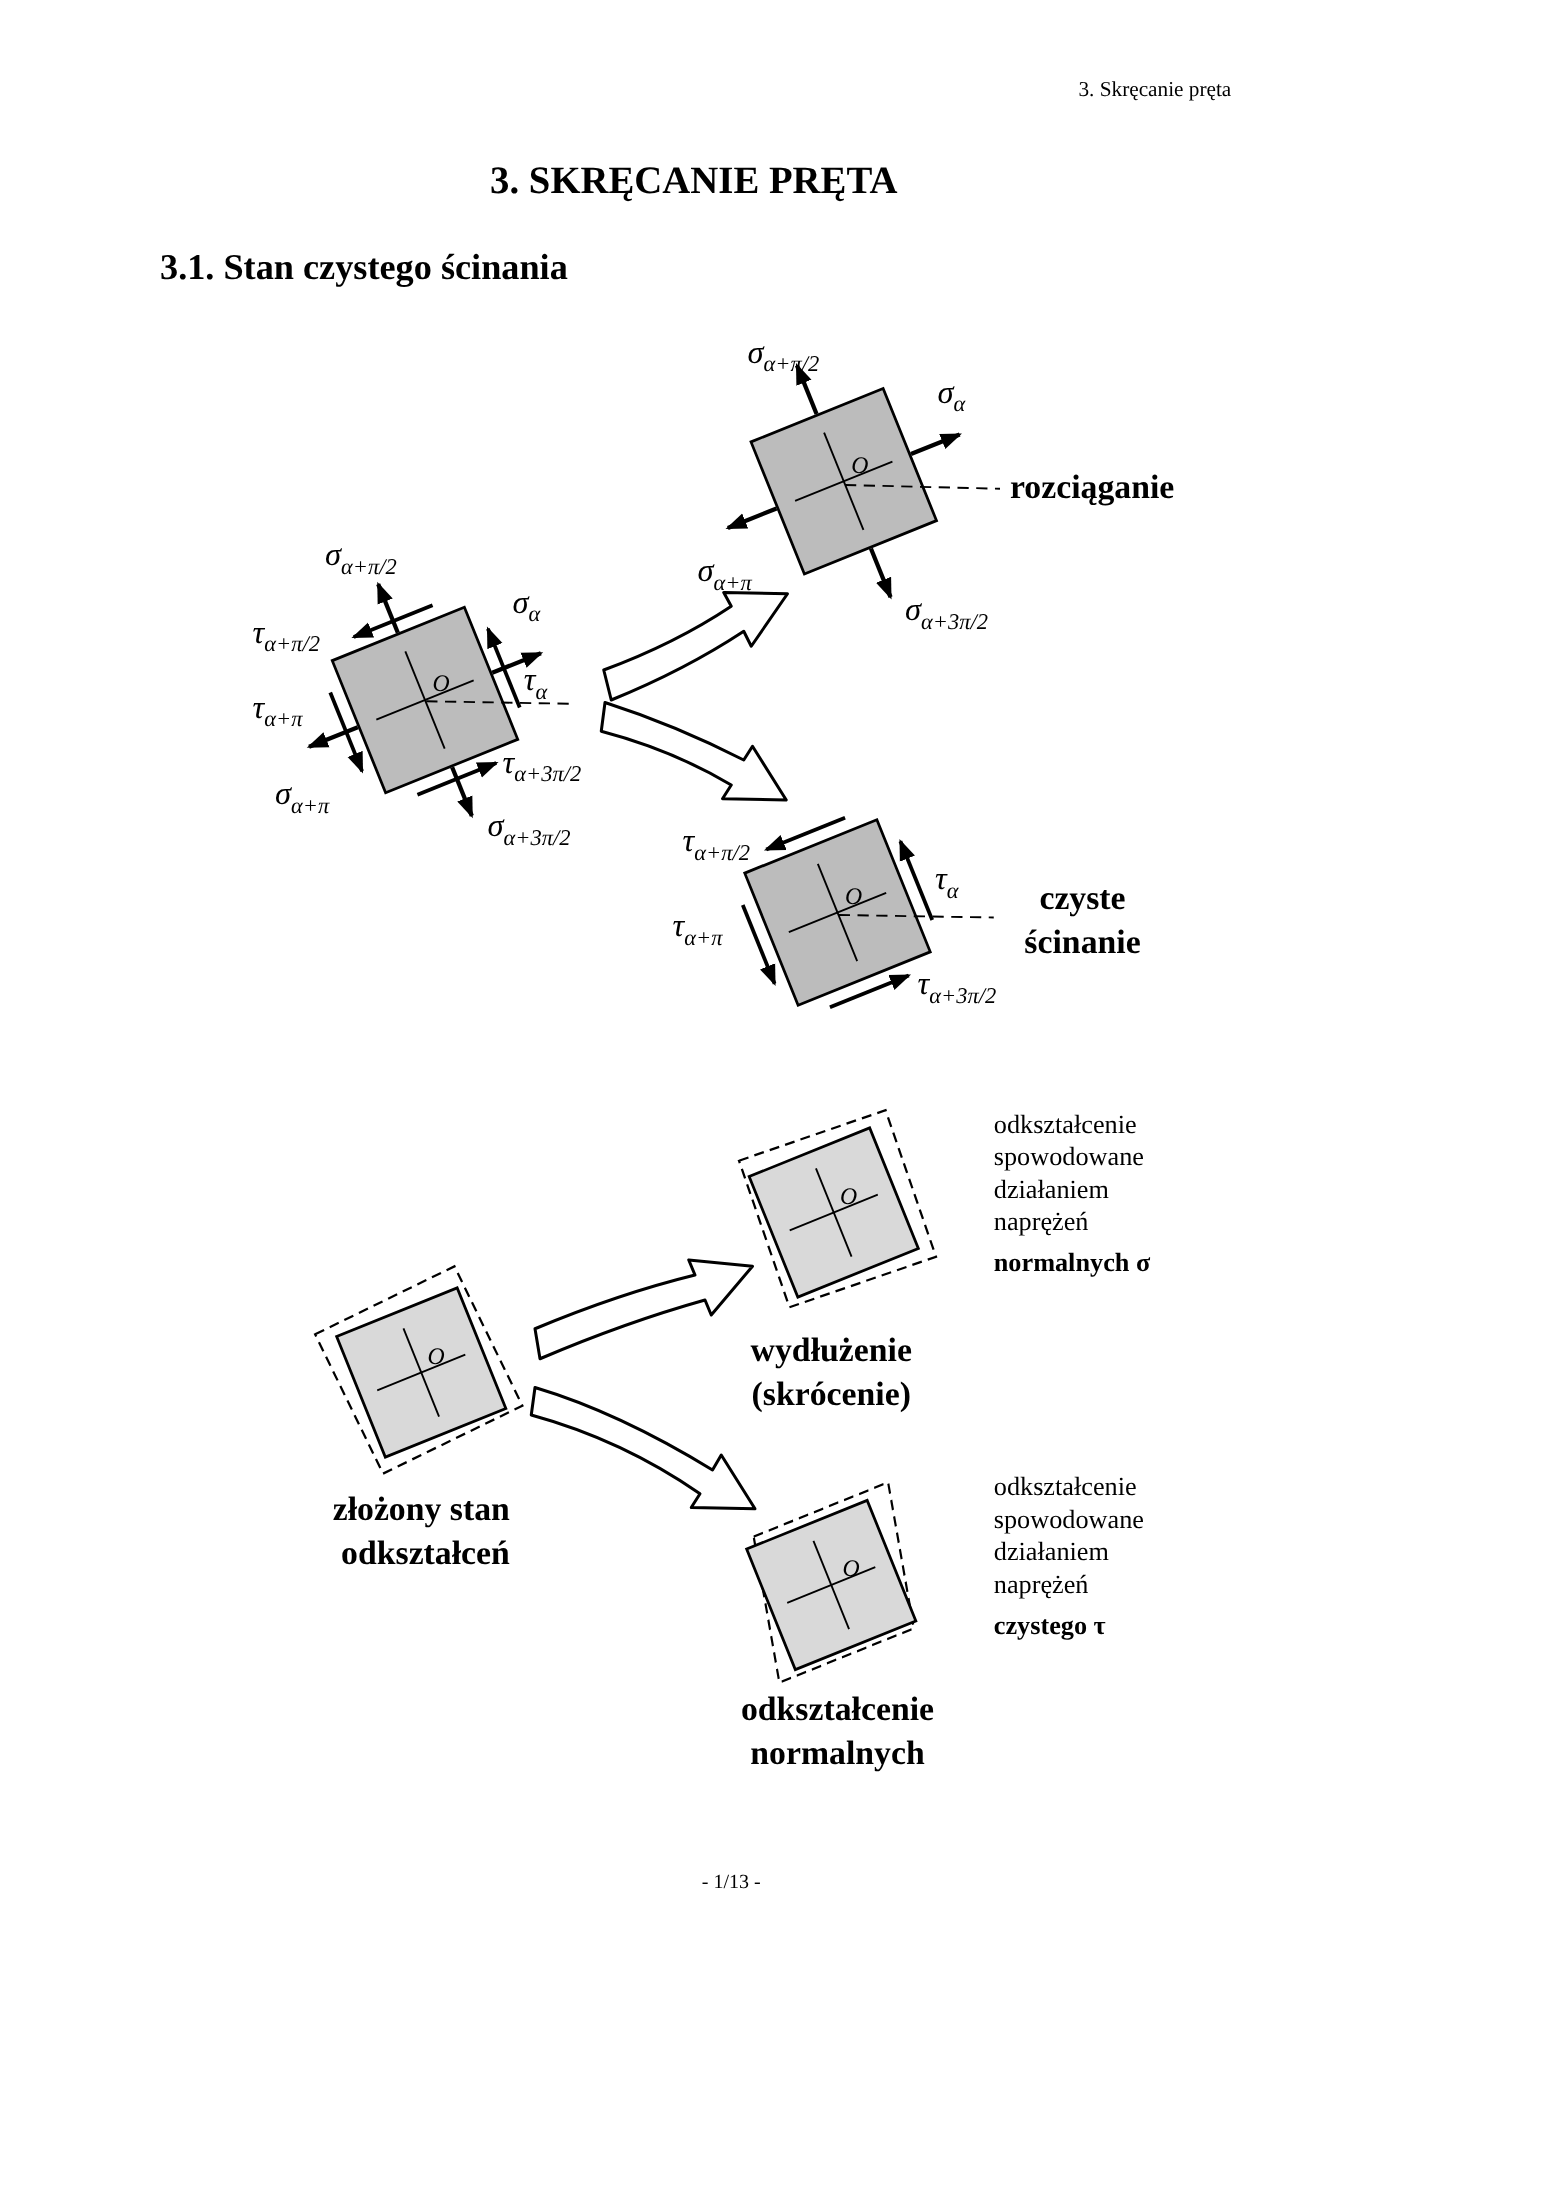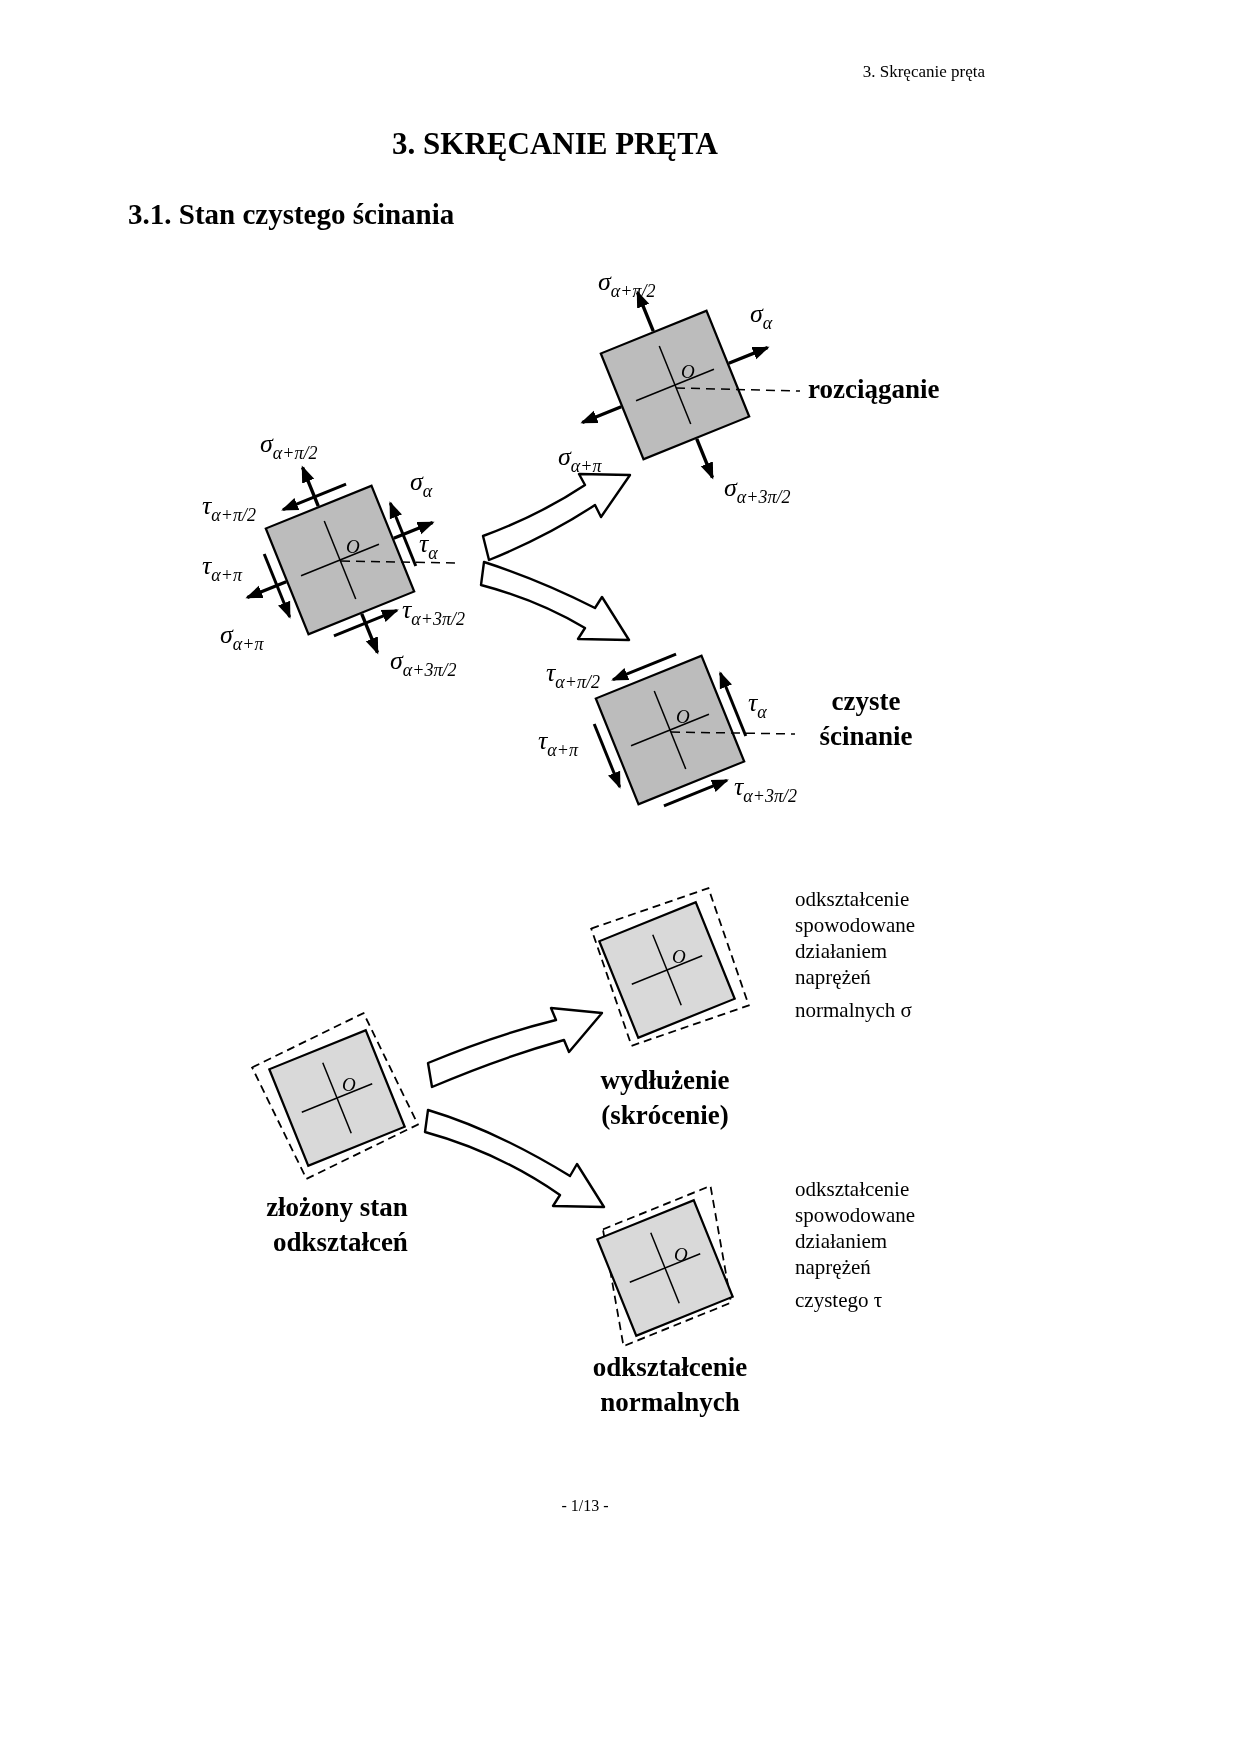--- a/index.html
+++ b/index.html
@@ -5,21 +5,21 @@
   html,body{margin:0;padding:0;background:#9a9a9a;}
   .page{position:relative;width:1240px;height:1754px;background:#ffffff;
         font-family:"Liberation Serif",serif;color:#000;overflow:hidden;margin:0 auto;}
   .abs{position:absolute;}
   .hdr{font-size:17px;}
   .title{font-size:31px;font-weight:bold;white-space:nowrap;}
   .sect{font-size:29px;font-weight:bold;white-space:nowrap;text-align:center;}
   .biglbl{font-size:27px;font-weight:bold;line-height:35px;white-space:nowrap;}
   .center{transform:translateX(-50%);text-align:center;}
   .note{font-size:21px;line-height:26px;white-space:nowrap;}
-  .note .bold{font-weight:normal;margin-top:7px;}
+  .note .bold{font-weight:bold;margin-top:7px;}
   .footer{font-size:16px;white-space:nowrap;}
   svg.canvas{position:absolute;left:0;top:0;}
   .sq{stroke:#000;stroke-width:2.2;}
   .dash{fill:none;stroke:#000;stroke-width:1.8;stroke-dasharray:8 5;}
   .cross{stroke:#000;stroke-width:1.5;}
   .axis{stroke:#000;stroke-width:1.5;stroke-dasharray:9 6;fill:none;}
   .sar{stroke:#000;stroke-width:3.4;marker-end:url(#arr);}
   .tar{stroke:#000;stroke-width:3;marker-end:url(#arr);}
   .blk{fill:#fff;stroke:#000;stroke-width:2.4;stroke-linejoin:round;}
   .sym{font-family:"Liberation Serif",serif;font-style:italic;font-size:26px;fill:#000;}
@@ -152,21 +152,21 @@
 
   <div class="abs hdr" style="right:255px;top:62px;">3. Skręcanie pręta</div>
 
   <div class="abs title center" style="left:555px;top:126px;">3. SKRĘCANIE PRĘTA</div>
 
   <div class="abs sect" style="left:128px;top:198px;">3.1. Stan czystego ścinania</div>
 
   <div class="abs biglbl" style="left:808px;top:372px;">rozciąganie</div>
 
 
-  <div class="abs biglbl center" style="left:866px;top:684px;">
+  <div class="abs biglbl center" style="left:866px;top:701px;">
     <div>czyste</div>
     <div>ścinanie</div>
   </div>
 
   <div class="abs note" style="left:795px;top:886px;">
     <div>odkształcenie</div>
     <div>spowodowane</div>
     <div>działaniem</div>
     <div>naprężeń</div>
     <div class="bold">normalnych σ</div>

